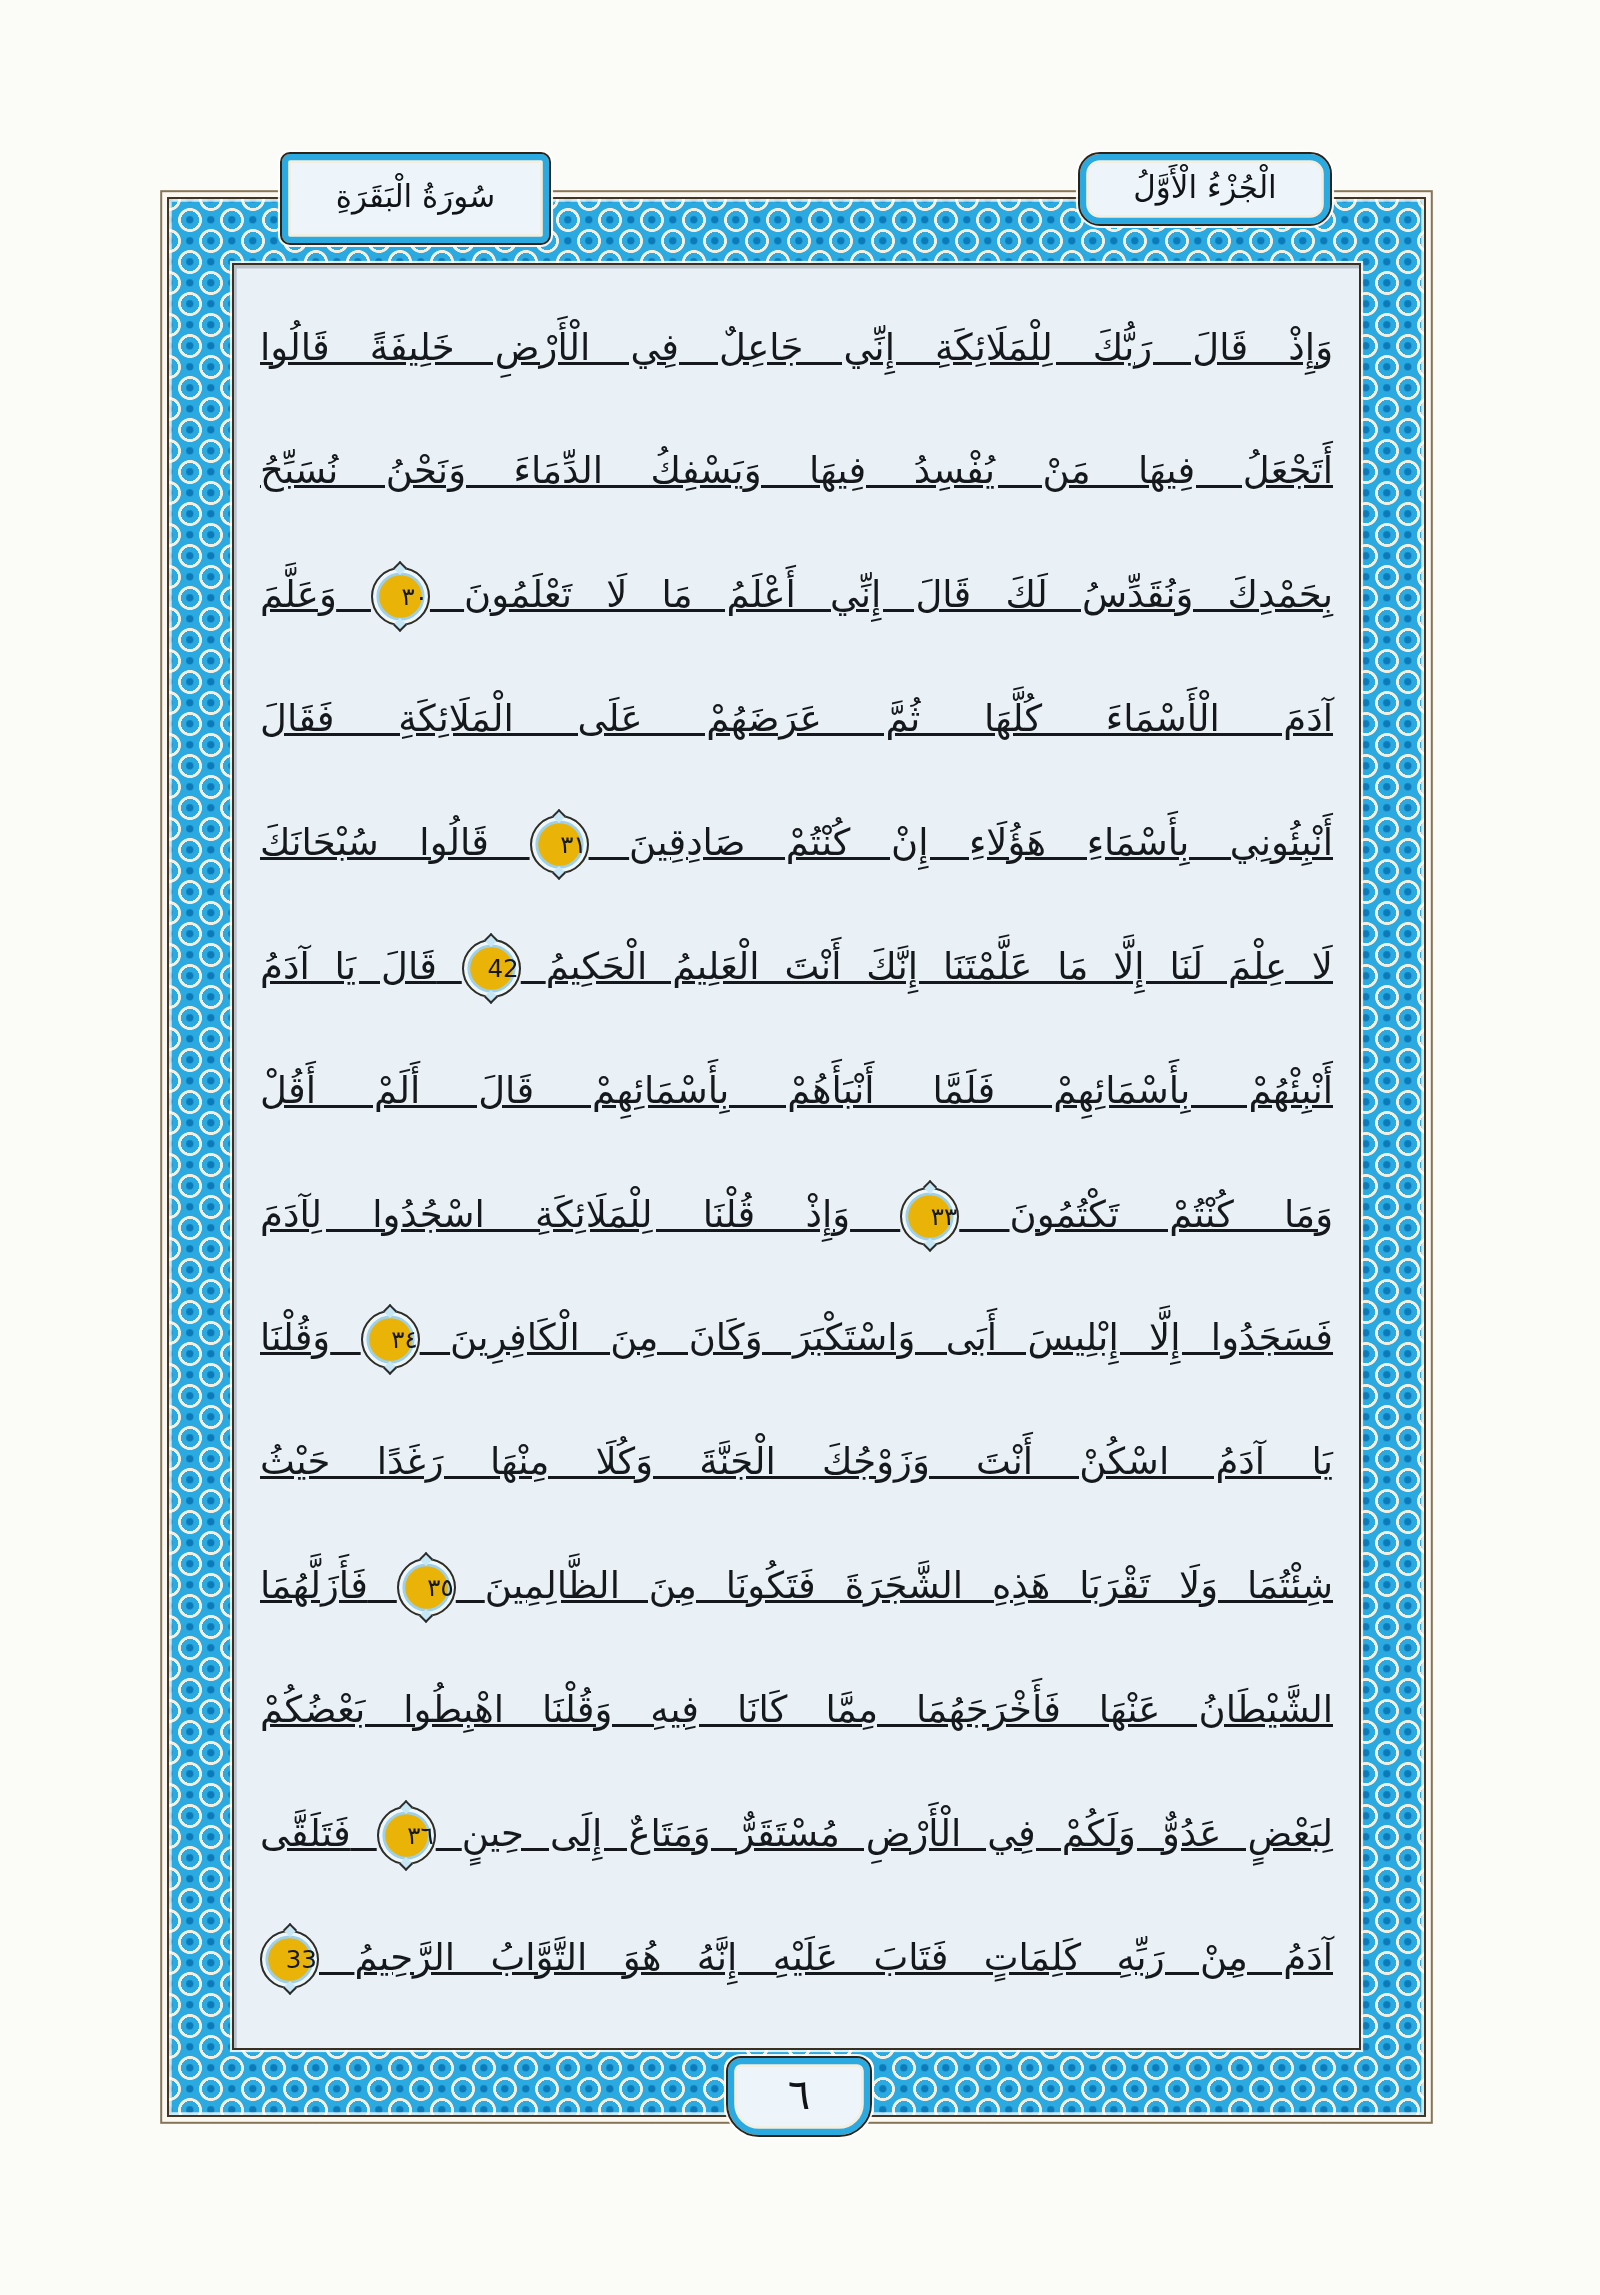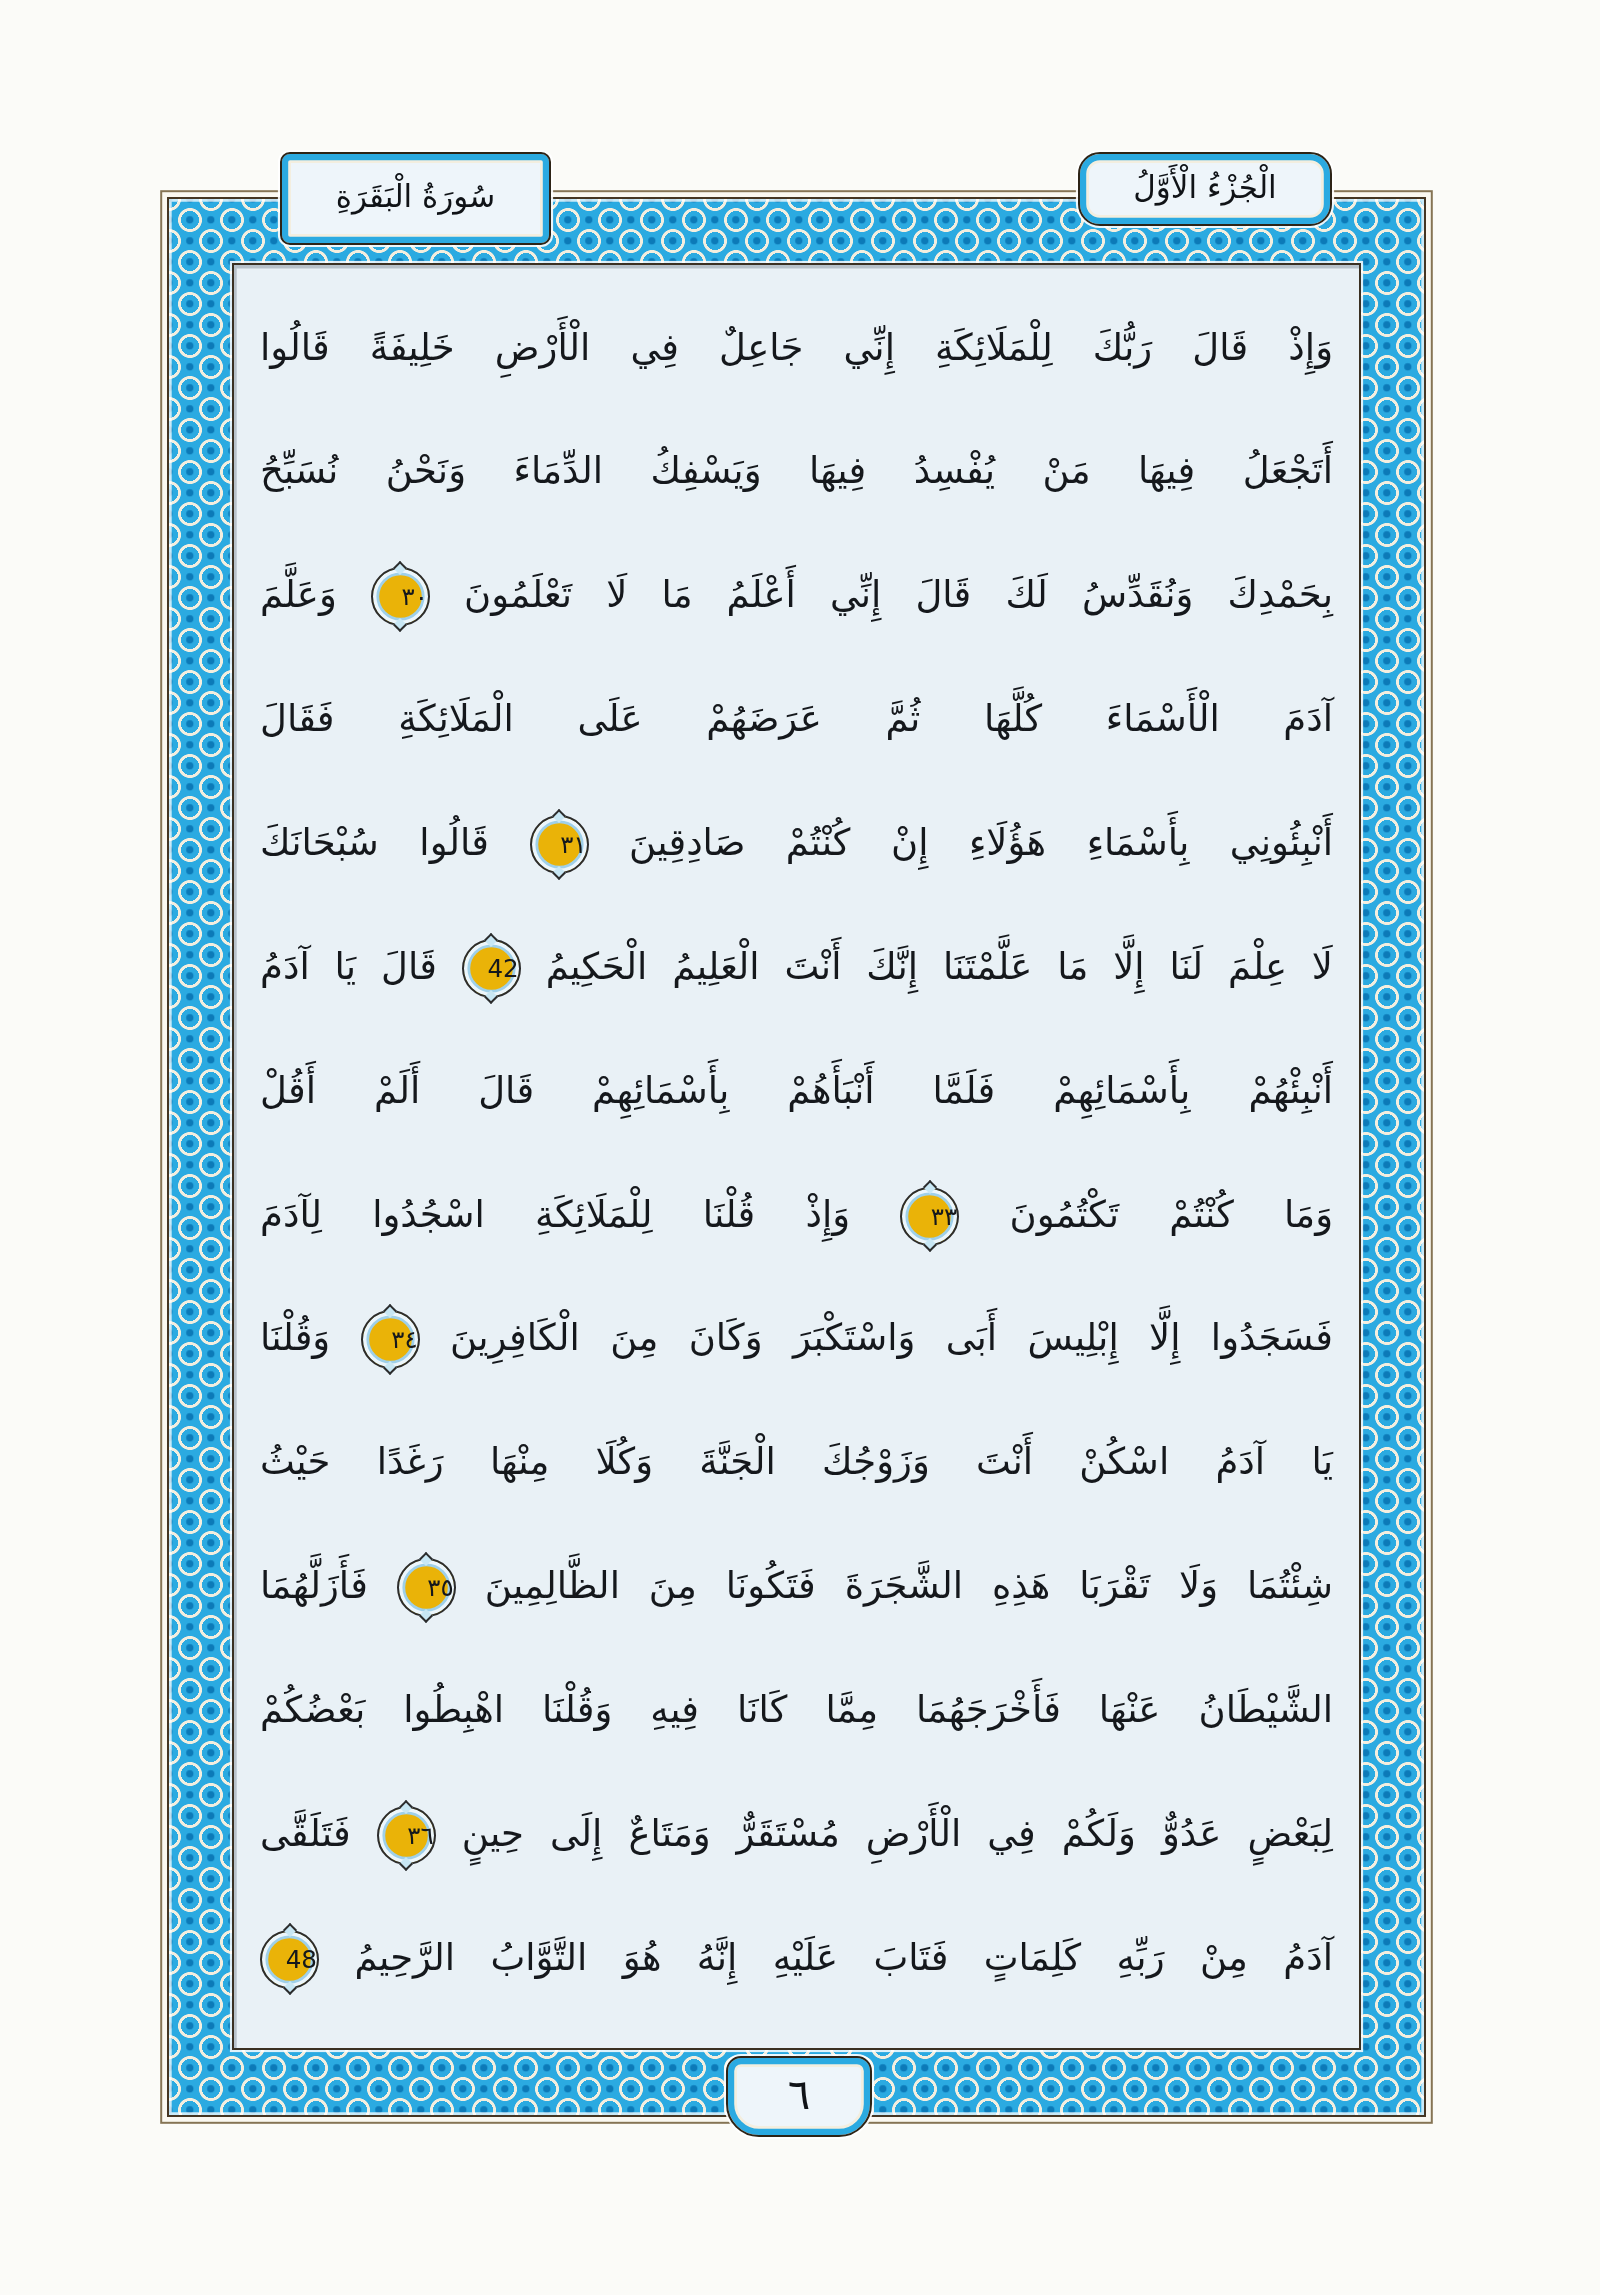--- a/index.html
+++ b/index.html
@@ -52,20 +52,21 @@
     direction: rtl;
     text-align: justify;
     text-align-last: justify;
     text-justify: inter-word;
     line-height: 115px;
     font-size: 37px;
     color: #15181C;
     white-space: nowrap;
     letter-spacing: 0.3px;
     word-spacing: 2.7px;
+    text-decoration: underline;
   }
 
   
   .ayah {
     display: inline-block;
     width: 59px; height: 59px;
     line-height: 55px;
     border-radius: 50%;
     background: #eab308;
     border: 2.1px solid #2C2C2C;
@@ -139,21 +140,21 @@
       <div class="line"><span class="seg">آدَمَ الْأَسْمَاءَ كُلَّهَا ثُمَّ عَرَضَهُمْ عَلَى الْمَلَائِكَةِ فَقَالَ</span></div>
       <div class="line"><span class="seg">أَنْبِئُونِي بِأَسْمَاءِ هَؤُلَاءِ إِنْ كُنْتُمْ صَادِقِينَ</span> <span class="ayah">٣١</span> <span class="seg">قَالُوا سُبْحَانَكَ</span></div>
       <div class="line"><span class="seg">لَا عِلْمَ لَنَا إِلَّا مَا عَلَّمْتَنَا إِنَّكَ أَنْتَ الْعَلِيمُ الْحَكِيمُ</span> <span class="ayah">42</span> <span class="seg">قَالَ يَا آدَمُ</span></div>
       <div class="line"><span class="seg">أَنْبِئْهُمْ بِأَسْمَائِهِمْ فَلَمَّا أَنْبَأَهُمْ بِأَسْمَائِهِمْ قَالَ أَلَمْ أَقُلْ</span></div>
       <div class="line"><span class="seg">وَمَا كُنْتُمْ تَكْتُمُونَ</span> <span class="ayah">٣٣</span> <span class="seg">وَإِذْ قُلْنَا لِلْمَلَائِكَةِ اسْجُدُوا لِآدَمَ</span></div>
       <div class="line"><span class="seg">فَسَجَدُوا إِلَّا إِبْلِيسَ أَبَى وَاسْتَكْبَرَ وَكَانَ مِنَ الْكَافِرِينَ</span> <span class="ayah">٣٤</span> <span class="seg">وَقُلْنَا</span></div>
       <div class="line"><span class="seg">يَا آدَمُ اسْكُنْ أَنْتَ وَزَوْجُكَ الْجَنَّةَ وَكُلَا مِنْهَا رَغَدًا حَيْثُ</span></div>
       <div class="line"><span class="seg">شِئْتُمَا وَلَا تَقْرَبَا هَذِهِ الشَّجَرَةَ فَتَكُونَا مِنَ الظَّالِمِينَ</span> <span class="ayah">٣٥</span> <span class="seg">فَأَزَلَّهُمَا</span></div>
       <div class="line"><span class="seg">الشَّيْطَانُ عَنْهَا فَأَخْرَجَهُمَا مِمَّا كَانَا فِيهِ وَقُلْنَا اهْبِطُوا بَعْضُكُمْ</span></div>
       <div class="line"><span class="seg">لِبَعْضٍ عَدُوٌّ وَلَكُمْ فِي الْأَرْضِ مُسْتَقَرٌّ وَمَتَاعٌ إِلَى حِينٍ</span> <span class="ayah">٣٦</span> <span class="seg">فَتَلَقَّى</span></div>
-      <div class="line"><span class="seg">آدَمُ مِنْ رَبِّهِ كَلِمَاتٍ فَتَابَ عَلَيْهِ إِنَّهُ هُوَ التَّوَّابُ الرَّحِيمُ</span> <span class="ayah">48</span></div>
+      <div class="line"><span class="seg">آدَمُ مِنْ رَبِّهِ كَلِمَاتٍ فَتَابَ عَلَيْهِ إِنَّهُ هُوَ التَّوَّابُ الرَّحِيمُ</span> <span class="ayah">33</span></div>
     </div>
 
   <div class="tab tab-bottom">
     <span>٦</span>
   </div>
 
 </div>
 
 
 </body></html>

